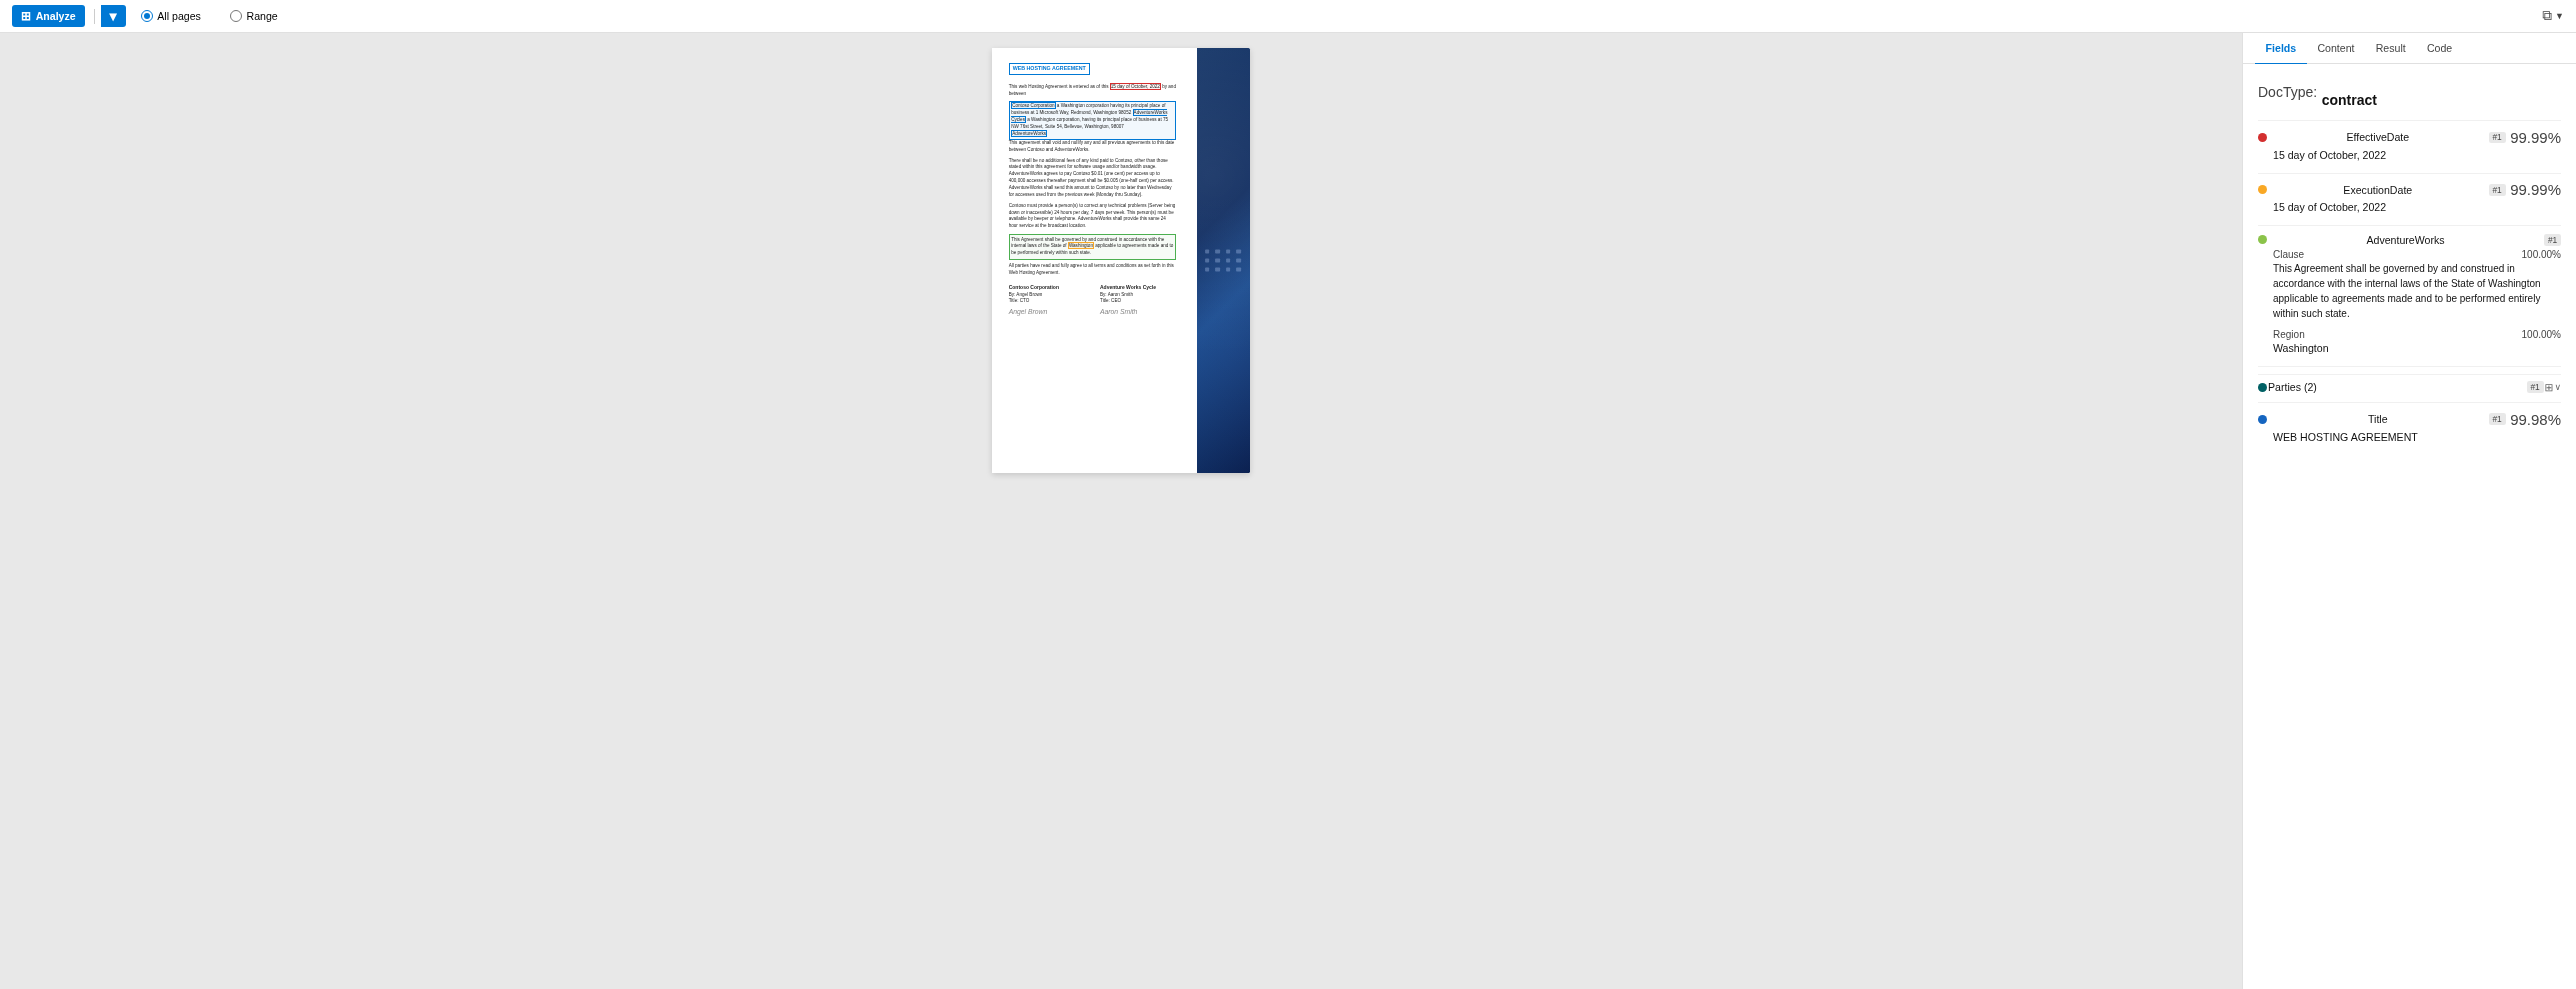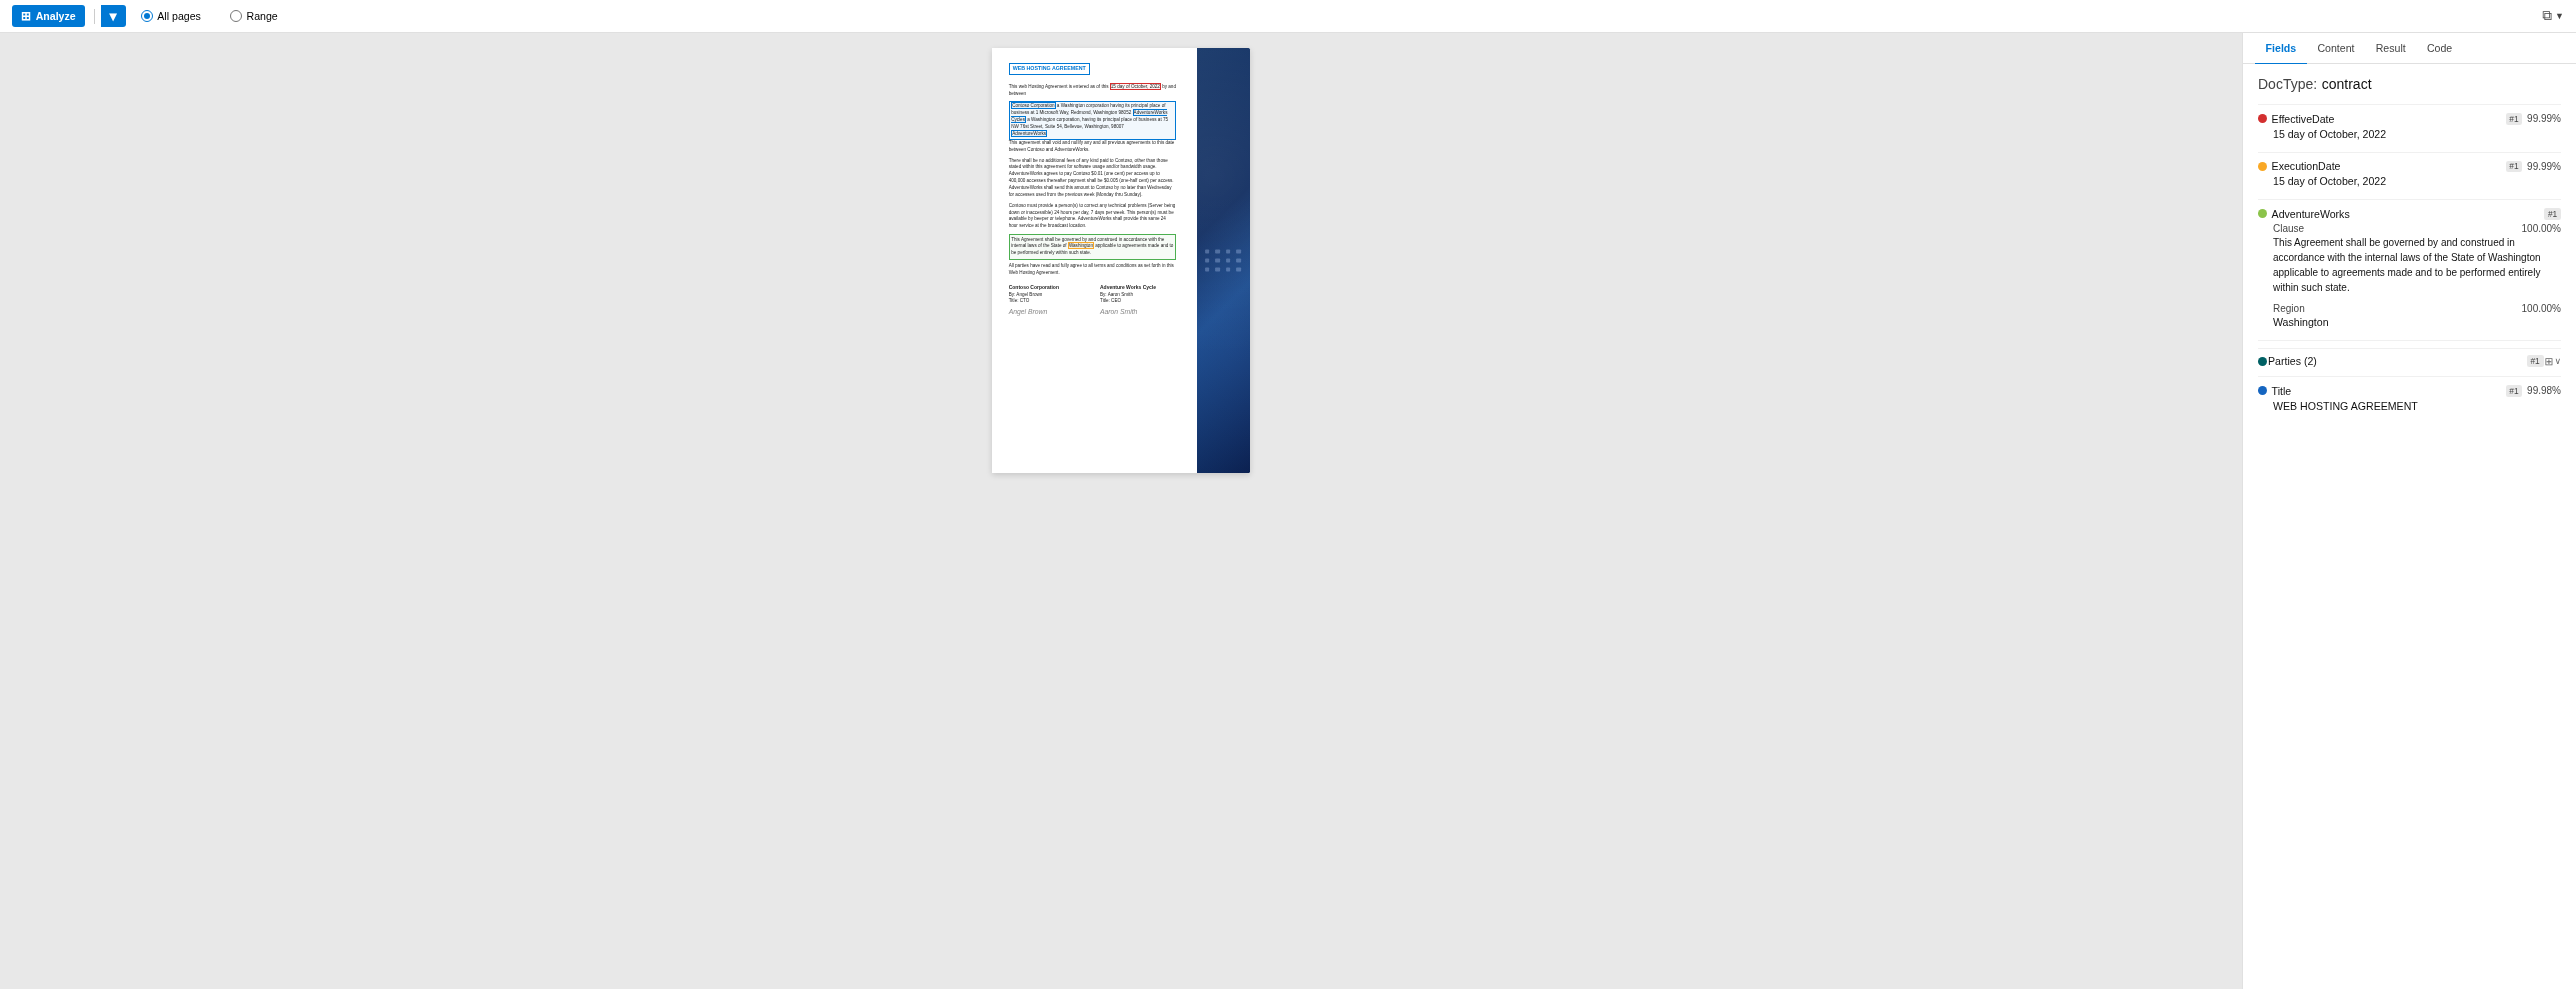--- a/index.html
+++ b/index.html
@@ -112,36 +112,37 @@
     }
     .panel-tab {
       padding: 9px 10.6px; cursor: pointer; font-size: 10.6px;
       color: #444; border-bottom: 1.5px solid transparent; margin-bottom: -0.8px;
     }
     .panel-tab.active { color: #0078d4; border-bottom-color: #0078d4; font-weight: 600; }
 
     .panel-body { flex: 1; overflow-y: auto; padding: 12px 15px; }
 
     .doctype-row { display: flex; align-items: center; gap: 4.6px; margin-bottom: 12px; color: #444; font-size: 14px; }
-    .doctype-value { font-weight: 400; color: #111; }
+    .doctype-value { font-weight: 700; color: #111; margin-top: 16px; }
 
     .field-section { margin-bottom: 12px; }
     .field-header {
       display: flex; align-items: center; gap: 4.6px;
       margin-bottom: 3px;
+      text-align: center;
     }
     .field-dot {
       width: 9px; height: 9px; border-radius: 50%; flex-shrink: 0;
     }
     .field-name { font-size: 10.6px; font-weight: 500; color: #111; flex: 1; }
     .field-badge {
       background: #e8e8e8; color: #444; font-size: 8.4px;
       border-radius: 2.3px; padding: 0.8px 3.8px; font-weight: 500;
     }
-    .field-confidence { font-size: 10px; color: #444; margin-left: auto; }
+    .field-confidence { font-size: 15px; color: #444; margin-left: auto; }
     .field-value { font-size: 10.6px; color: #111; padding-left: 15px; font-weight: 500; }
 
     
     .jurisdictions-body { padding-left: 15px; }
     .sub-field { margin-bottom: 7.6px; }
     .sub-field-header { display: flex; align-items: center; margin-bottom: 1.5px; }
     .sub-field-name { font-size: 10px; color: #444; flex: 1; }
     .sub-field-confidence { font-size: 10px; color: #444; }
     .sub-field-value { font-size: 10.6px; color: #111; font-weight: 500; }
     .clause-text { font-size: 10px; color: #111; line-height: 1.5; margin-top: 1.5px; }

